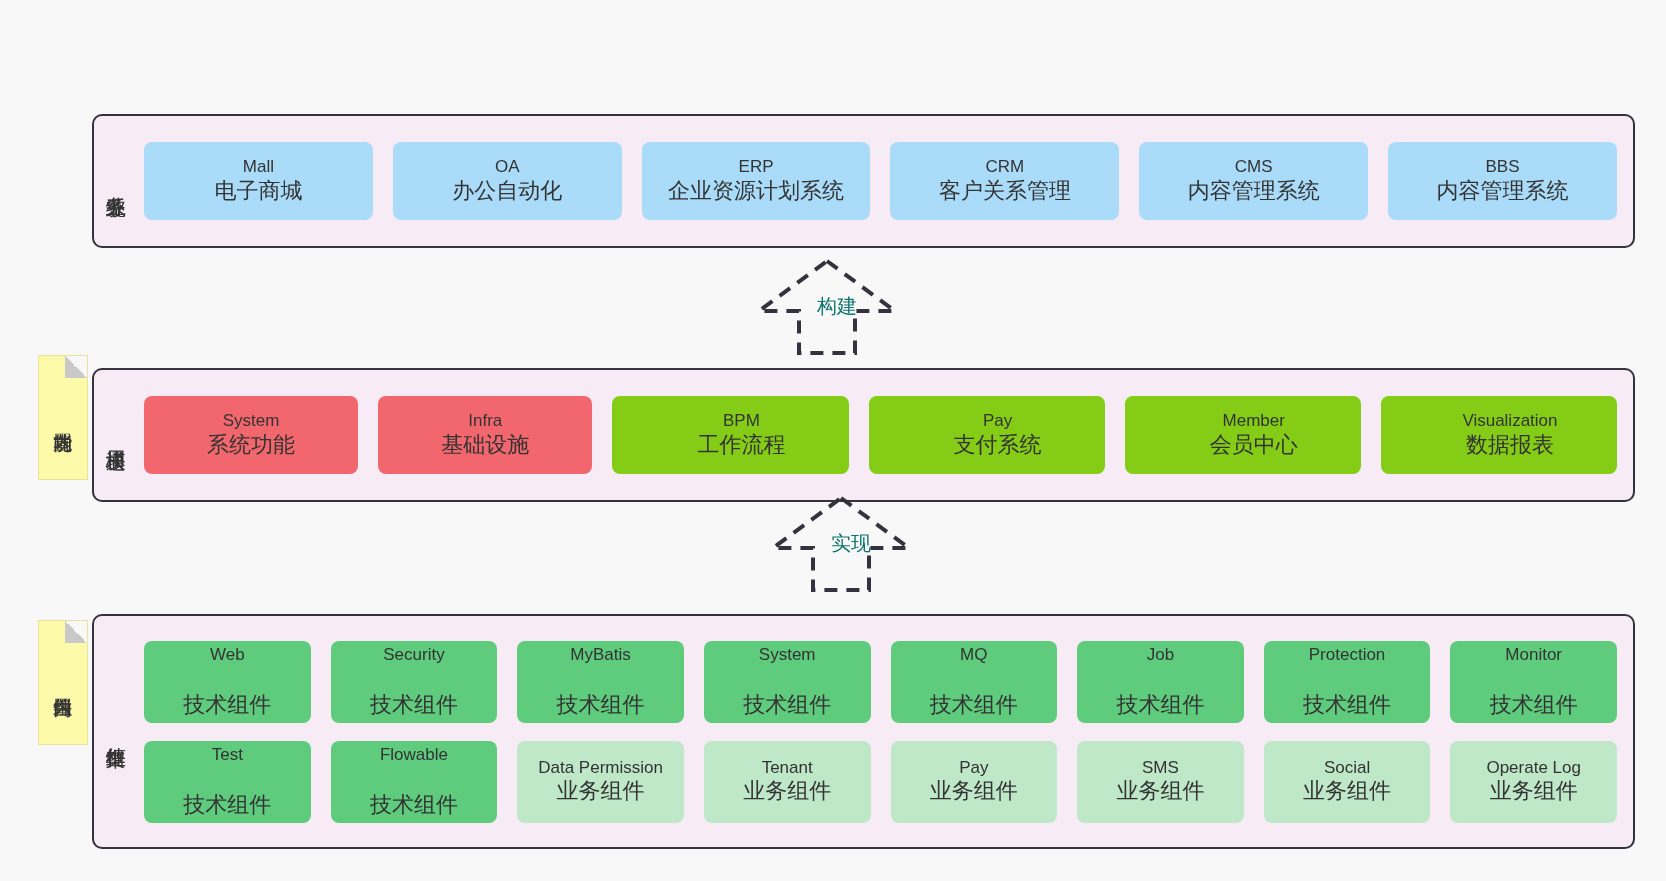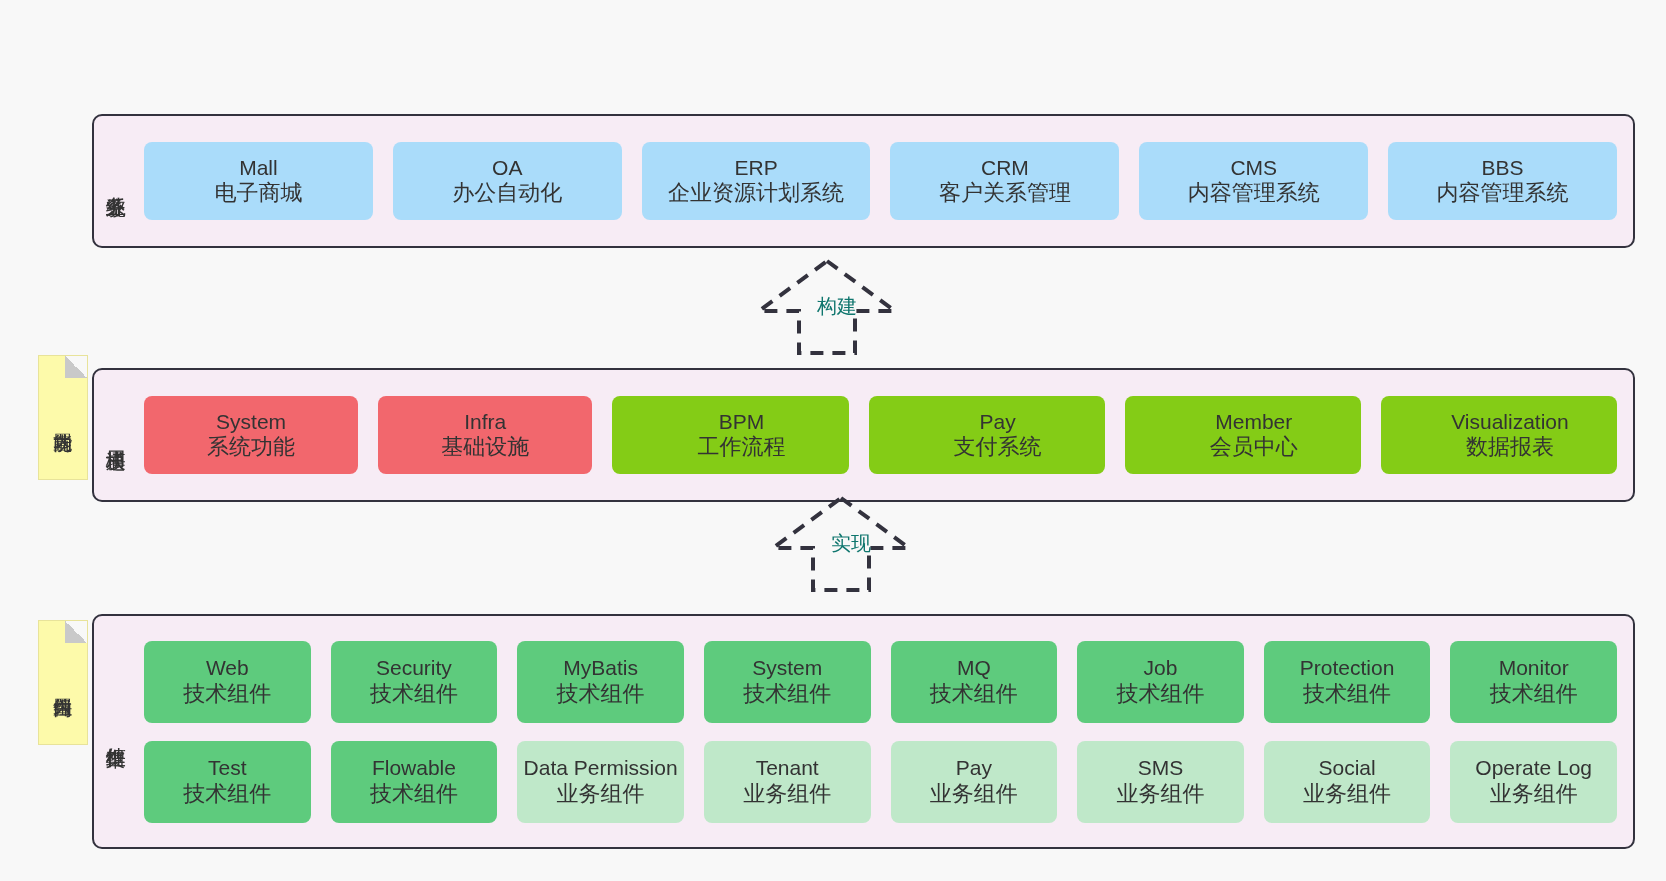--- a/index.html
+++ b/index.html
@@ -68,31 +68,31 @@
     display: flex;
     flex-direction: column;
     align-items: center;
     justify-content: center;
     text-align: center;
     color: #333333;
     line-height: 1.22;
     padding: 4px 6px;
     user-select: none;
   }
-  .box .t1 { font-size: 21px; }
+  .box .t1 { font-size: 17px; }
   .box .t2 { font-size: 22px; }
 
   #panel-business .box { height: 78px; }
   #panel-modules  .box { height: 78px; }
   #panel-framework .box { height: 82px; }
 
   .c-blue       { background: #aadcfa; }
   .c-red        { background: #f2676d; }
   .c-pink       { background: #84cc16; padding-left: 28px; }
-  .c-green      { background: #5ecb7d; }
+  .c-green      { background: #5ecb7d; justify-content: space-between; }
   .c-greenlight { background: #bfe8c9; }
 
   
   .sticky {
     position: absolute;
     box-sizing: border-box;
     background: #fdfaaa;
     border: 1px solid #e8e39a;
     display: flex;
     align-items: center;

